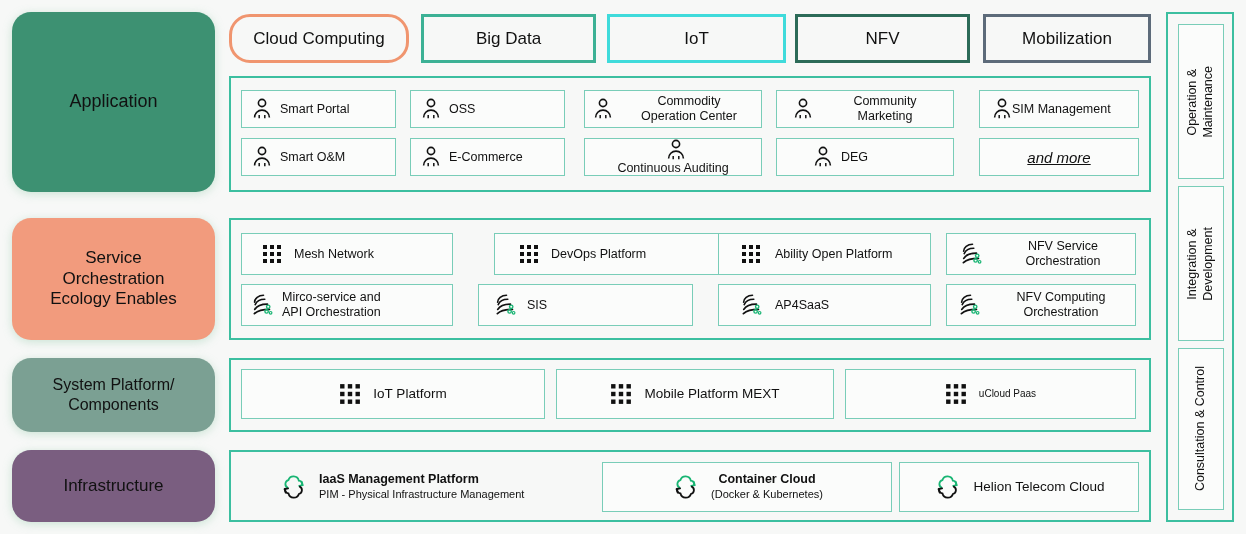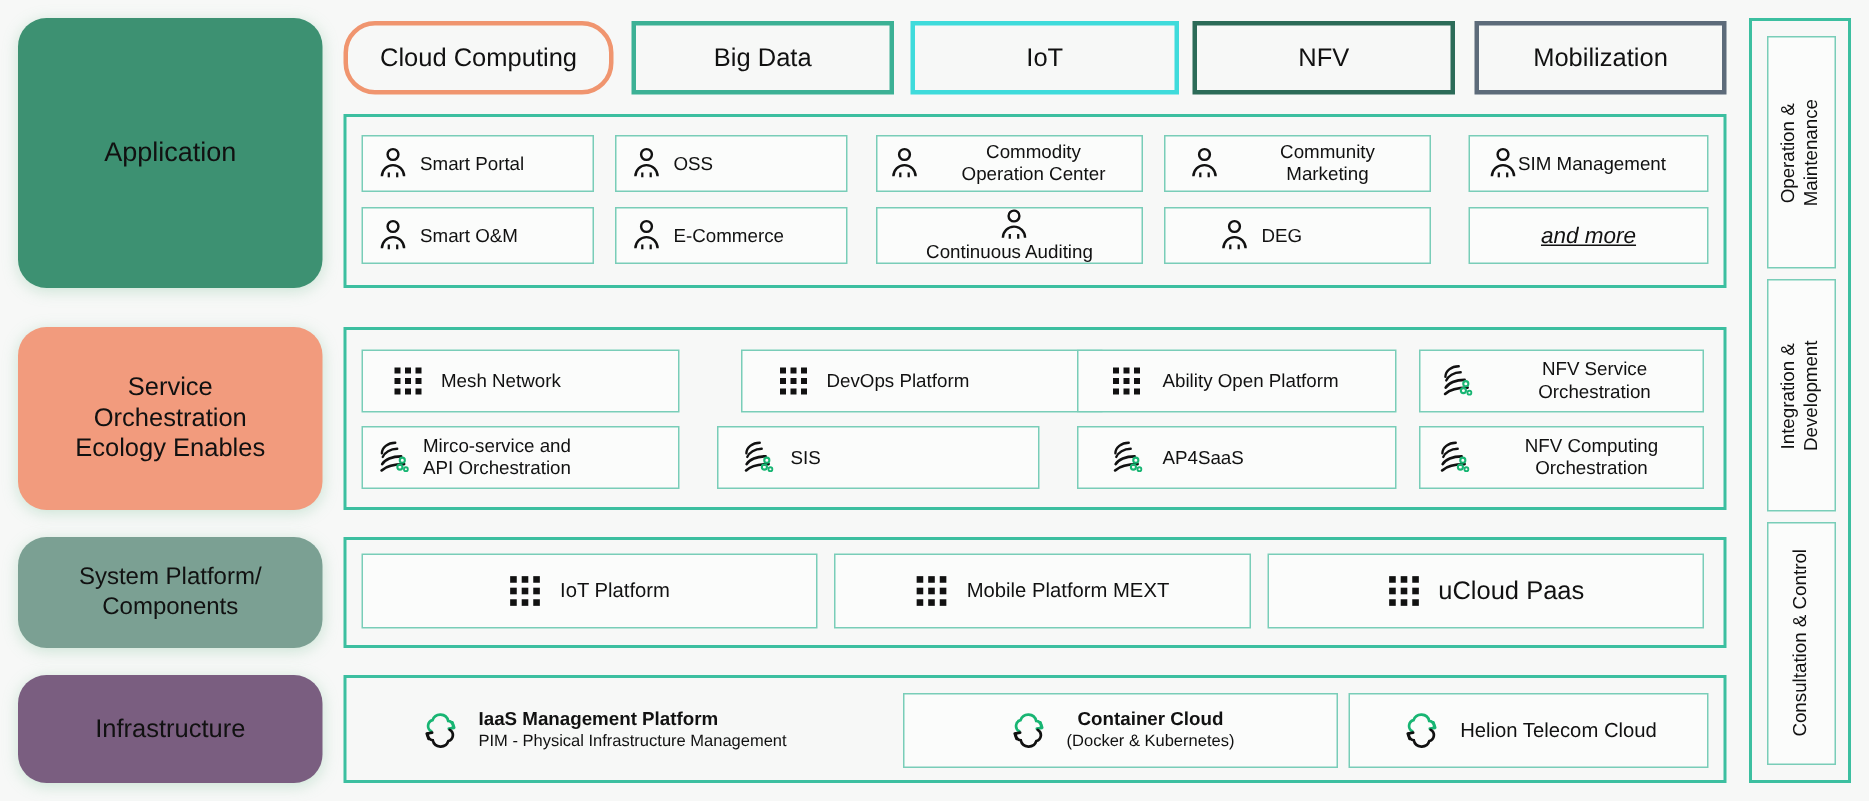--- a/index.html
+++ b/index.html
@@ -443,21 +443,21 @@
               <rect x="15" y="1" width="4" height="4"></rect>
               <rect x="1" y="8" width="4" height="4"></rect>
               <rect x="8" y="8" width="4" height="4"></rect>
               <rect x="15" y="8" width="4" height="4"></rect>
               <rect x="1" y="15" width="4" height="4"></rect>
               <rect x="8" y="15" width="4" height="4"></rect>
               <rect x="15" y="15" width="4" height="4"></rect>
             </g>
           </svg>
       </span>
-      <span class="lbl" style="font-size:17px;">uCloud Paas</span>
+      <span class="lbl" style="font-size:10px;">uCloud Paas</span>
     </div>
   </div>
 
   <div class="panel" style="left:229px;top:450px;width:922px;height:72px;">
 
     <div class="cell noborder" style="left:48px;top:10px;width:330px;height:50px;">
       <span class="ico" style="margin-right:10px;">
         <svg width="30" height="26" viewBox="0 0 30 26">
           <path d="M8.5 13.5a4 4 0 0 1 .9-7.4A5.4 5.4 0 0 1 19.8 6.6a3.6 3.6 0 0 1 3.2 4.4" fill="none" stroke="#18b573" stroke-width="1.8" stroke-linecap="round"></path>
           <path d="M22.6 7.6l1.2 3.6-3.6.6" fill="none" stroke="#18b573" stroke-width="1.8" stroke-linecap="round" stroke-linejoin="round"></path>

